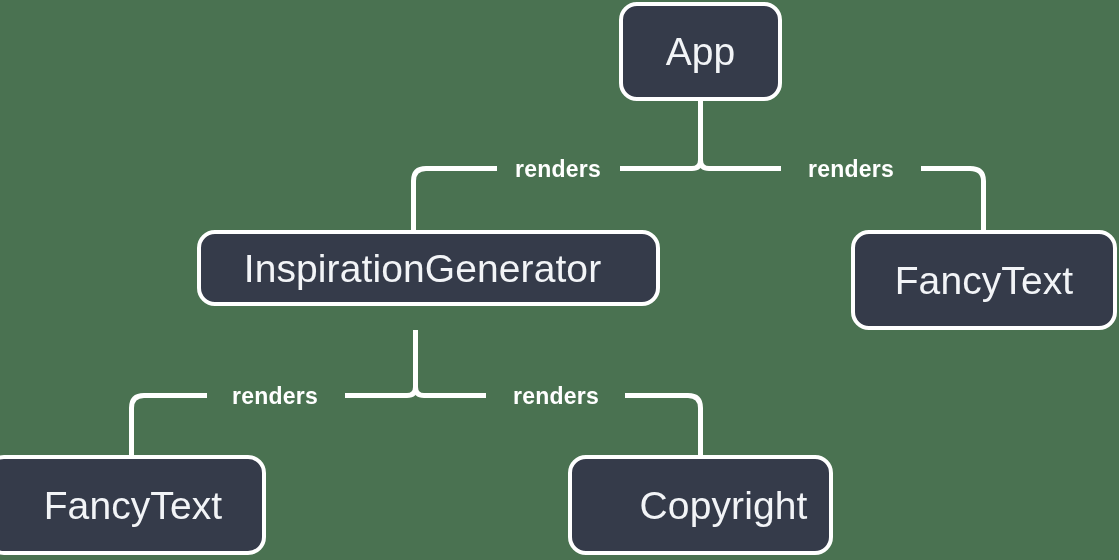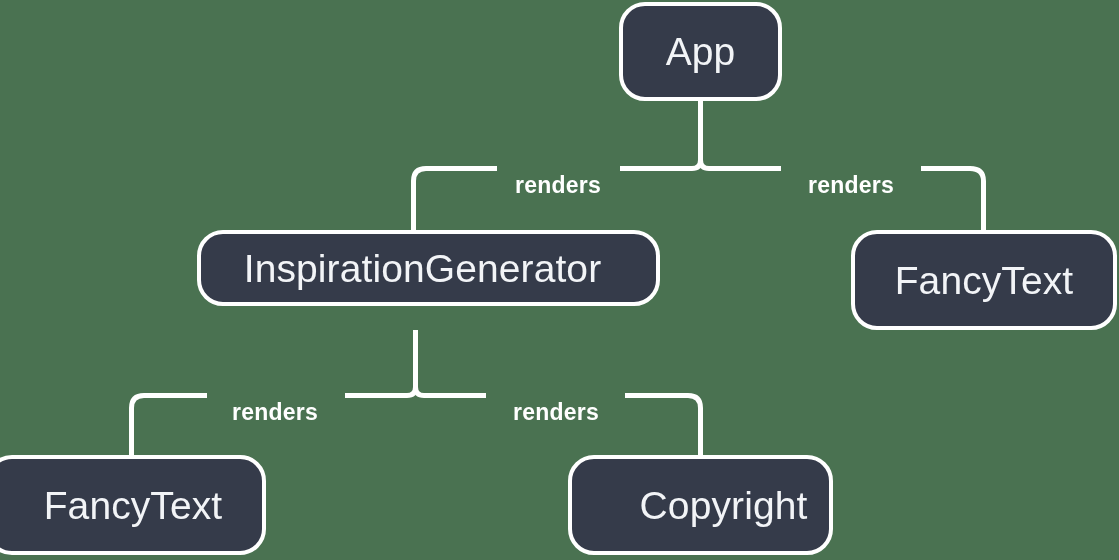--- a/index.html
+++ b/index.html
@@ -23,21 +23,21 @@
     left: 0;
     top: 0;
     width: 1119px;
     height: 560px;
   }
   .node {
     position: absolute;
     box-sizing: border-box;
     background: #353b4a;
     border: 4px solid #ffffff;
-    border-radius: 26px;
+    border-radius: 18px;
     display: flex;
     align-items: center;
     justify-content: center;
     color: #f2f4f7;
     font-family: "Liberation Sans", sans-serif;
     font-weight: 400;
     white-space: nowrap;
     letter-spacing: 0.1px;
   }
   .node-label {
@@ -47,21 +47,20 @@
   .edge-label {
     position: absolute;
     color: #ffffff;
     font-family: "Liberation Sans", sans-serif;
     font-weight: 700;
     font-size: 23px;
     line-height: 1;
     white-space: nowrap;
     transform: translate(-50%, -50%);
     letter-spacing: 0.2px;
-    margin-top: 16px;
   }
 
   
   #node-app        { left: 619px;  top: 2px;   width: 163px; height: 99px;  font-size: 39px; }
   #node-inspgen    { left: 197px;  top: 230px; width: 463px; height: 76px; font-size: 39px; }
   #node-fancy-r    { left: 851px;  top: 230px; width: 266px; height: 100px; font-size: 39px; }
   #node-fancy-bl   { left: -14px;  top: 455px; width: 280px; height: 100px; font-size: 39px; }
   #node-copyright  { left: 568px;  top: 455px; width: 265px; height: 100px; font-size: 39px; }
 
   #node-inspgen .node-label   { transform: translateX(-6px); }

